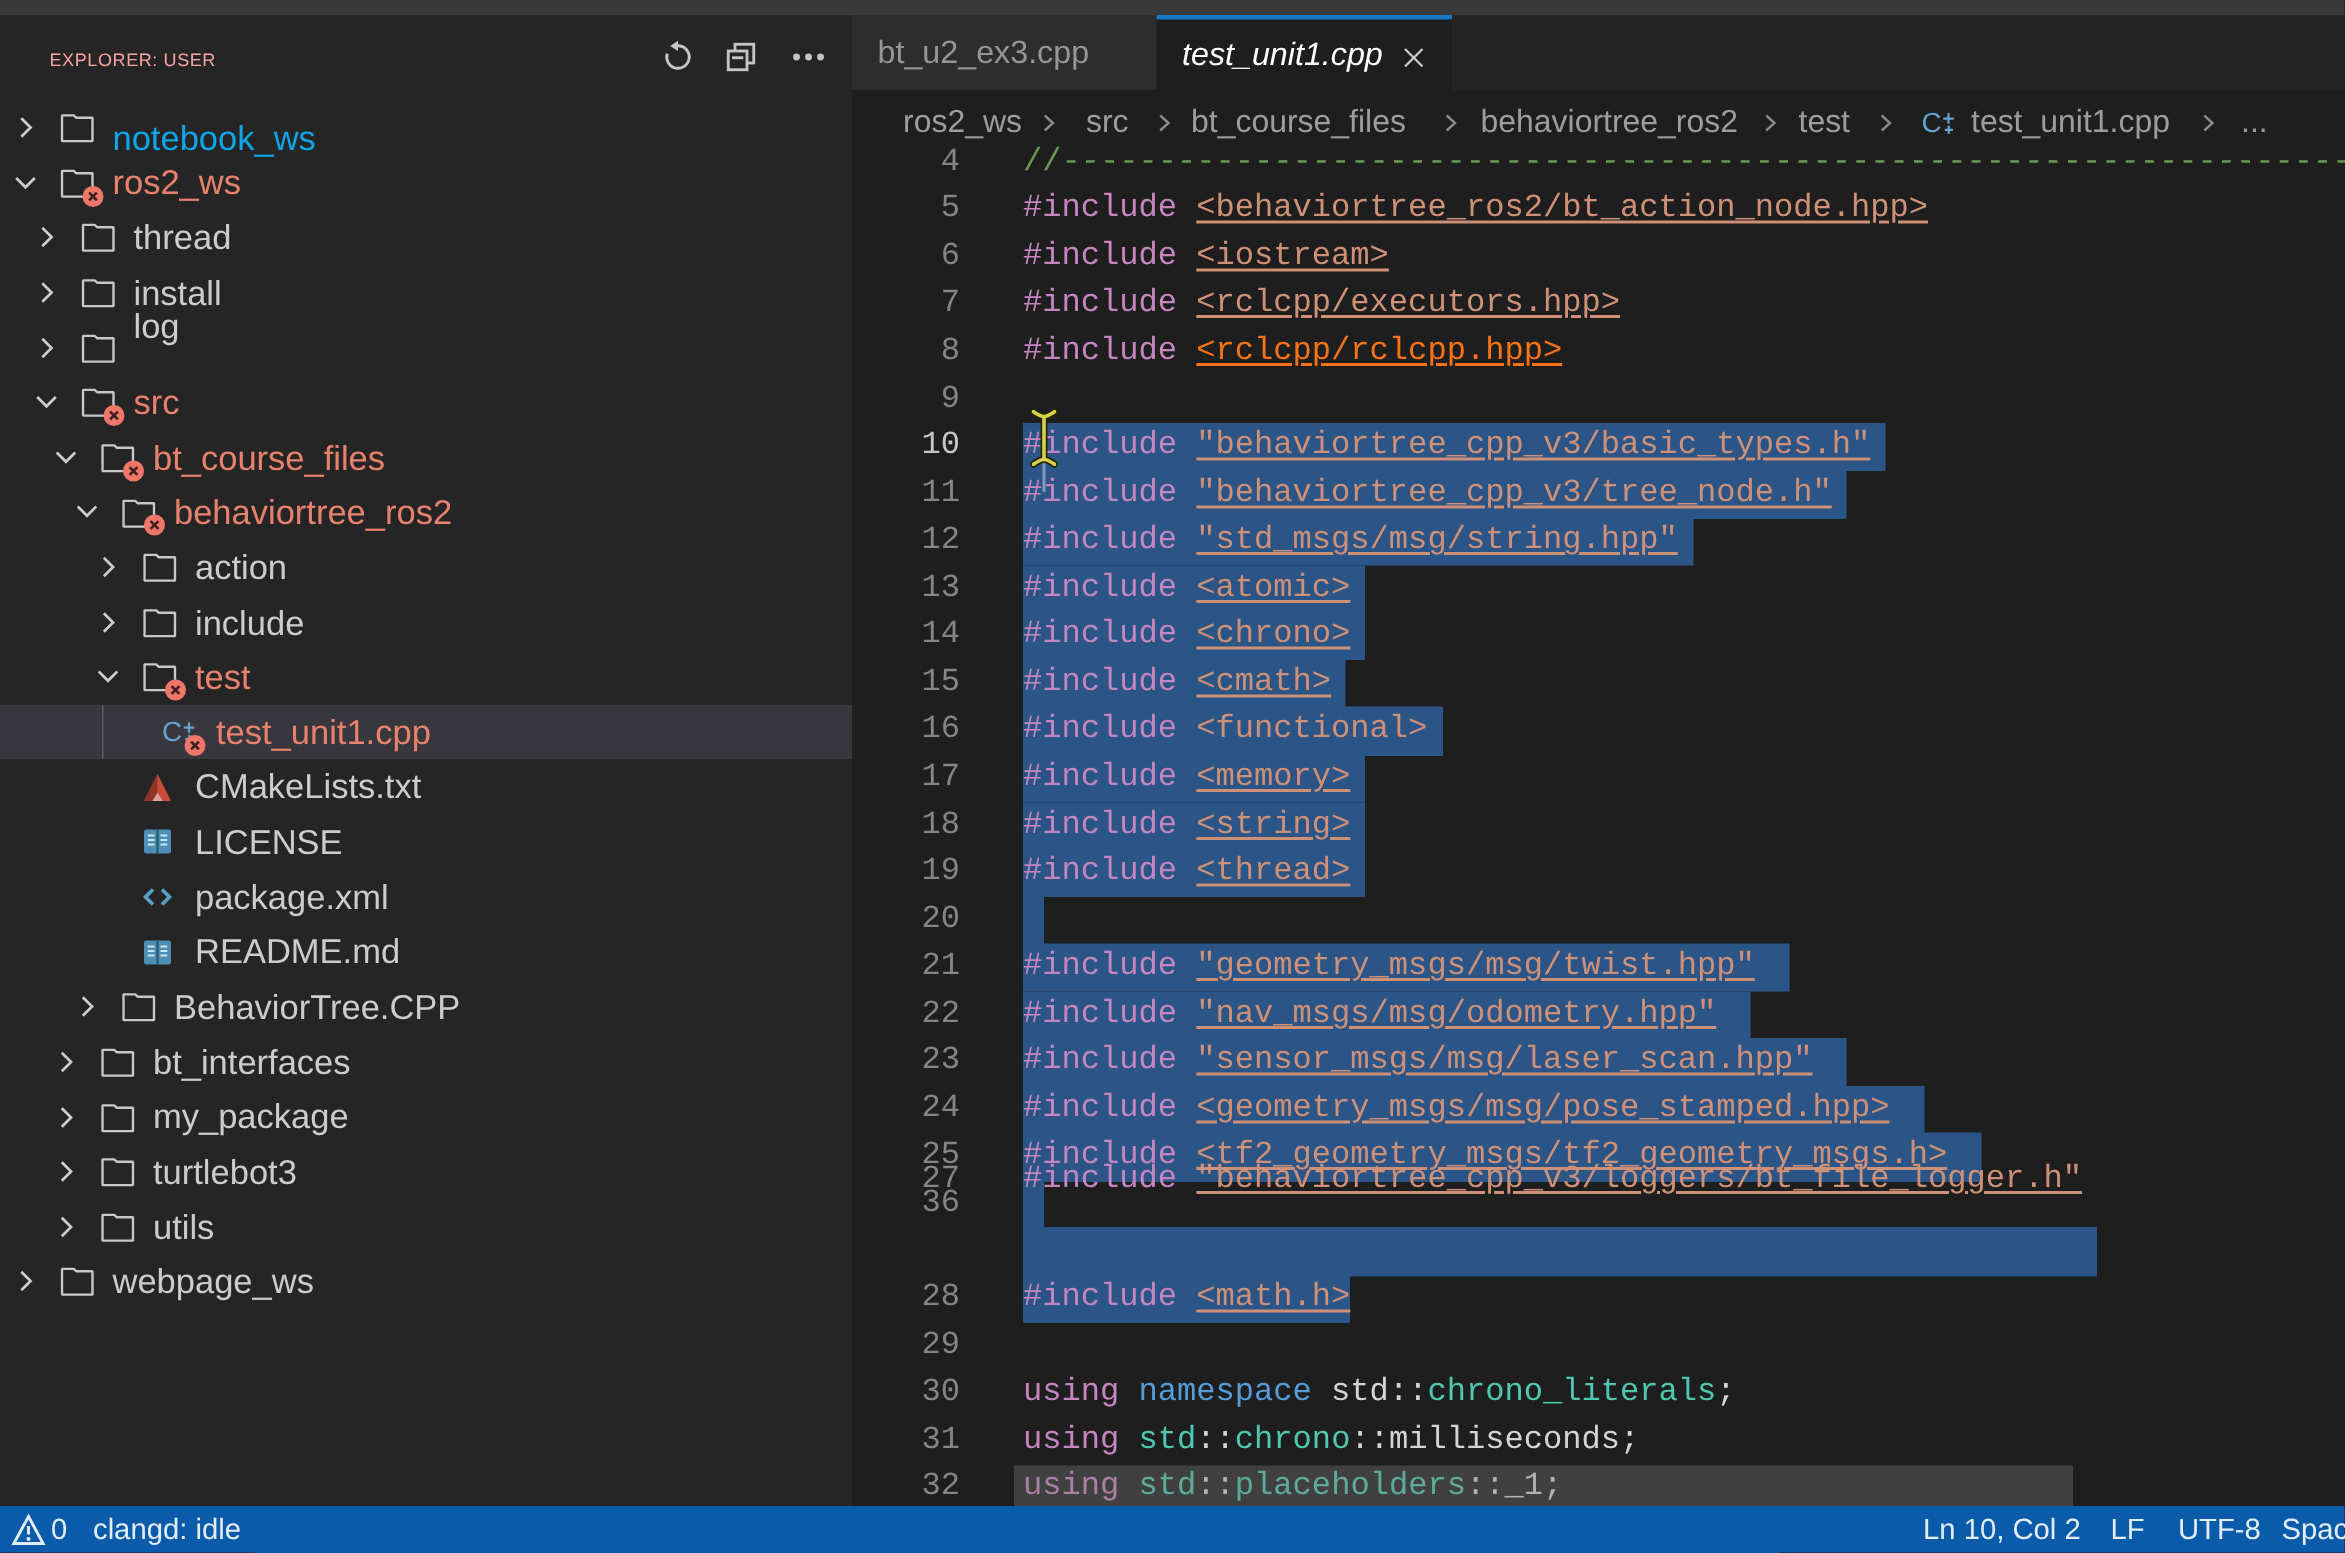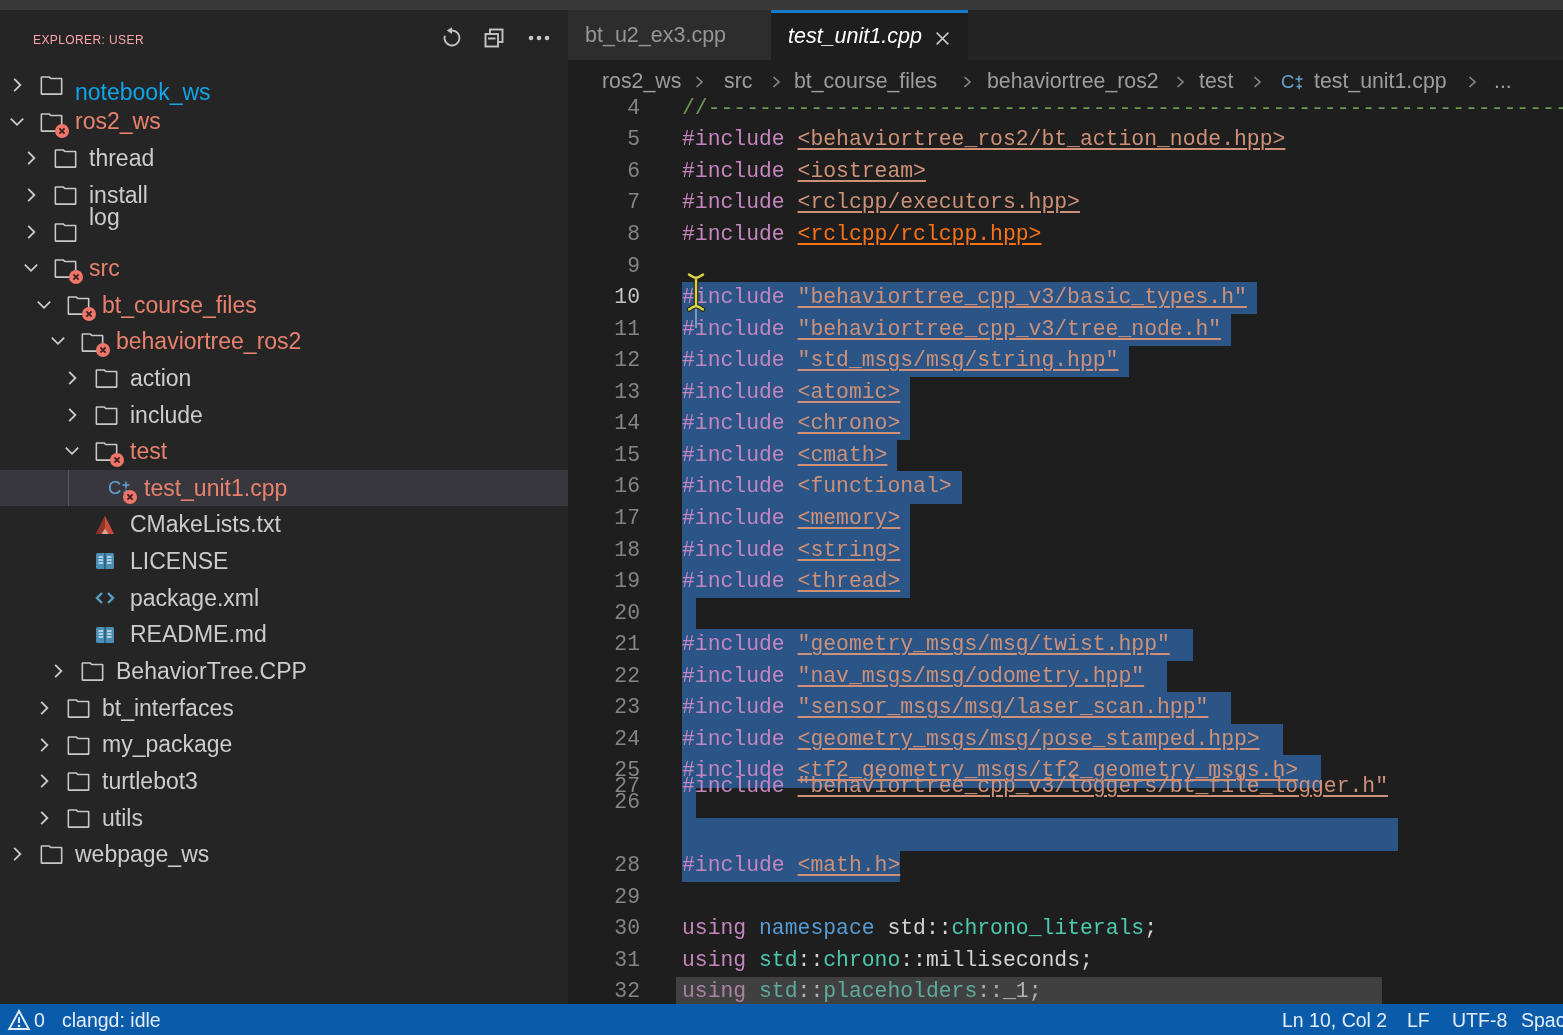--- a/index.html
+++ b/index.html
@@ -269,21 +269,21 @@
 <div class="crow" style="top:471.4px"><span class="ln" style="color:#858585">16</span><span class="ct"><span style="color:#c586c0">#include</span><span style="color:#d4d4d4"> </span><span style="color:#ce9178;text-decoration-thickness:2px;text-underline-offset:3px">&lt;functional&gt;</span></span></div>
 <div class="crow" style="top:503.0px"><span class="ln" style="color:#858585">17</span><span class="ct"><span style="color:#c586c0">#include</span><span style="color:#d4d4d4"> </span><span style="color:#ce9178;text-decoration:underline;text-decoration-thickness:2px;text-underline-offset:3px">&lt;memory&gt;</span></span></div>
 <div class="crow" style="top:534.5px"><span class="ln" style="color:#858585">18</span><span class="ct"><span style="color:#c586c0">#include</span><span style="color:#d4d4d4"> </span><span style="color:#ce9178;text-decoration:underline;text-decoration-thickness:2px;text-underline-offset:3px">&lt;string&gt;</span></span></div>
 <div class="crow" style="top:566.0px"><span class="ln" style="color:#858585">19</span><span class="ct"><span style="color:#c586c0">#include</span><span style="color:#d4d4d4"> </span><span style="color:#ce9178;text-decoration:underline;text-decoration-thickness:2px;text-underline-offset:3px">&lt;thread&gt;</span></span></div>
 <div class="crow" style="top:597.6px"><span class="ln" style="color:#858585">20</span><span class="ct"></span></div>
 <div class="crow" style="top:629.1px"><span class="ln" style="color:#858585">21</span><span class="ct"><span style="color:#c586c0">#include</span><span style="color:#d4d4d4"> </span><span style="color:#ce9178;text-decoration:underline;text-decoration-thickness:2px;text-underline-offset:3px">"geometry_msgs/msg/twist.hpp"</span></span></div>
 <div class="crow" style="top:660.7px"><span class="ln" style="color:#858585">22</span><span class="ct"><span style="color:#c586c0">#include</span><span style="color:#d4d4d4"> </span><span style="color:#ce9178;text-decoration:underline;text-decoration-thickness:2px;text-underline-offset:3px">"nav_msgs/msg/odometry.hpp"</span></span></div>
 <div class="crow" style="top:692.2px"><span class="ln" style="color:#858585">23</span><span class="ct"><span style="color:#c586c0">#include</span><span style="color:#d4d4d4"> </span><span style="color:#ce9178;text-decoration:underline;text-decoration-thickness:2px;text-underline-offset:3px">"sensor_msgs/msg/laser_scan.hpp"</span></span></div>
 <div class="crow" style="top:723.8px"><span class="ln" style="color:#858585">24</span><span class="ct"><span style="color:#c586c0">#include</span><span style="color:#d4d4d4"> </span><span style="color:#ce9178;text-decoration:underline;text-decoration-thickness:2px;text-underline-offset:3px">&lt;geometry_msgs/msg/pose_stamped.hpp&gt;</span></span></div>
 <div class="crow" style="top:755.4px"><span class="ln" style="color:#858585">25</span><span class="ct"><span style="color:#c586c0">#include</span><span style="color:#d4d4d4"> </span><span style="color:#ce9178;text-decoration:underline;text-decoration-thickness:2px;text-underline-offset:3px">&lt;tf2_geometry_msgs/tf2_geometry_msgs.h&gt;</span></span></div>
-<div class="crow" style="top:786.9px"><span class="ln" style="color:#858585">26</span><span class="ct"></span></div>
+<div class="crow" style="top:786.9px"><span class="ln" style="color:#858585">36</span><span class="ct"></span></div>
 <div class="crow" style="top:771px"><span class="ln" style="color:#858585">27</span><span class="ct"><span style="color:#c586c0">#include</span><span style="color:#d4d4d4"> </span><span style="color:#ce9178;text-decoration:underline;text-decoration-thickness:2px;text-underline-offset:3px">"behaviortree_cpp_v3/loggers/bt_file_logger.h"</span></span></div>
 <div class="crow" style="top:850.0px"><span class="ln" style="color:#858585">28</span><span class="ct"><span style="color:#c586c0">#include</span><span style="color:#d4d4d4"> </span><span style="color:#ce9178;text-decoration:underline;text-decoration-thickness:2px;text-underline-offset:3px">&lt;math.h&gt;</span></span></div>
 <div class="crow" style="top:881.5px"><span class="ln" style="color:#858585">29</span><span class="ct"></span></div>
 <div class="crow" style="top:913.1px"><span class="ln" style="color:#858585">30</span><span class="ct"><span style="color:#c586c0">using</span><span style="color:#d4d4d4"> </span><span style="color:#569cd6">namespace</span><span style="color:#d4d4d4"> std</span><span style="color:#d4d4d4">::</span><span style="color:#4ec9b0">chrono_literals</span><span style="color:#d4d4d4">;</span></span></div>
 <div class="crow" style="top:944.6px"><span class="ln" style="color:#858585">31</span><span class="ct"><span style="color:#c586c0">using</span><span style="color:#d4d4d4"> </span><span style="color:#4ec9b0">std</span><span style="color:#d4d4d4">::</span><span style="color:#4ec9b0">chrono</span><span style="color:#d4d4d4">::</span><span style="color:#d4d4d4">milliseconds</span><span style="color:#d4d4d4">;</span></span></div>
 <div class="crow" style="top:976.2px"><span class="ln" style="color:#858585">32</span><span class="ct"><span style="color:#c586c0">using</span><span style="color:#d4d4d4"> </span><span style="color:#4ec9b0">std</span><span style="color:#d4d4d4">::</span><span style="color:#4ec9b0">placeholders</span><span style="color:#d4d4d4">::</span><span style="color:#d4d4d4">_1</span><span style="color:#d4d4d4">;</span></span></div>
 <div class="abs" style="left:676px;top:977px;width:706px;height:27px;background:rgba(121,121,121,.38)"></div>
 <div class="abs" style="left:695px;top:300px;width:2px;height:28px;background:rgba(200,212,225,.55)"></div>
 <svg class="abs" style="left:683px;top:271px" width="26" height="42" viewBox="0 0 26 42">
 <g stroke="#242400" stroke-width="4.6" fill="none" stroke-linecap="round">

